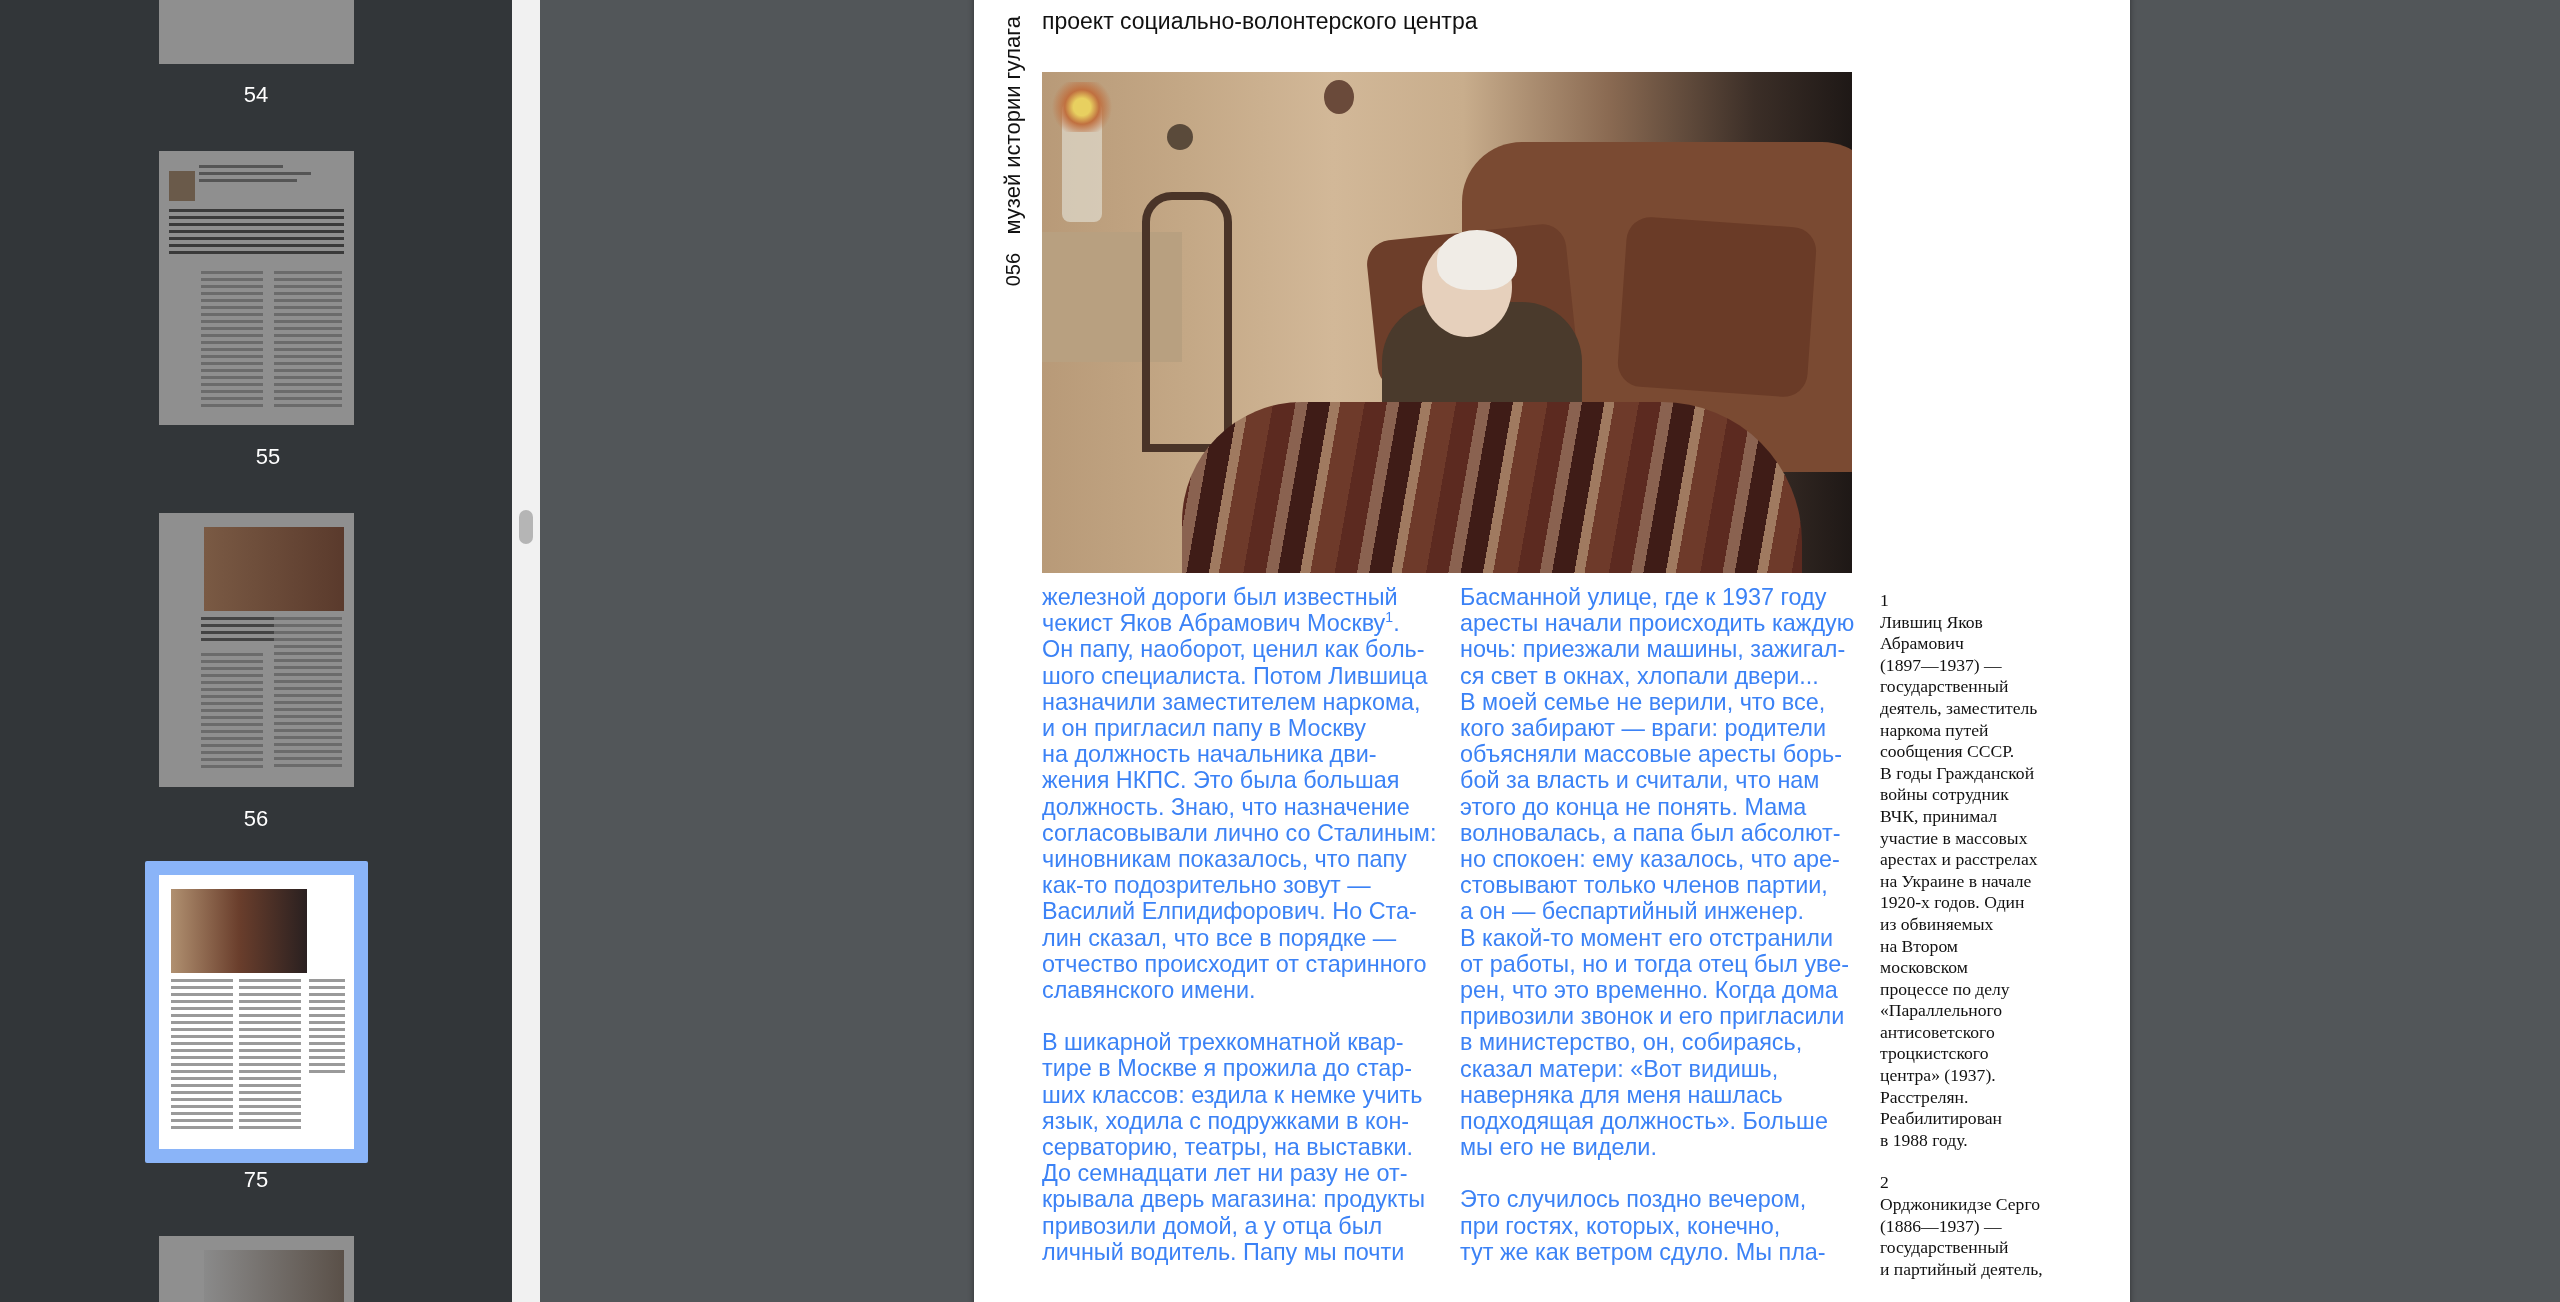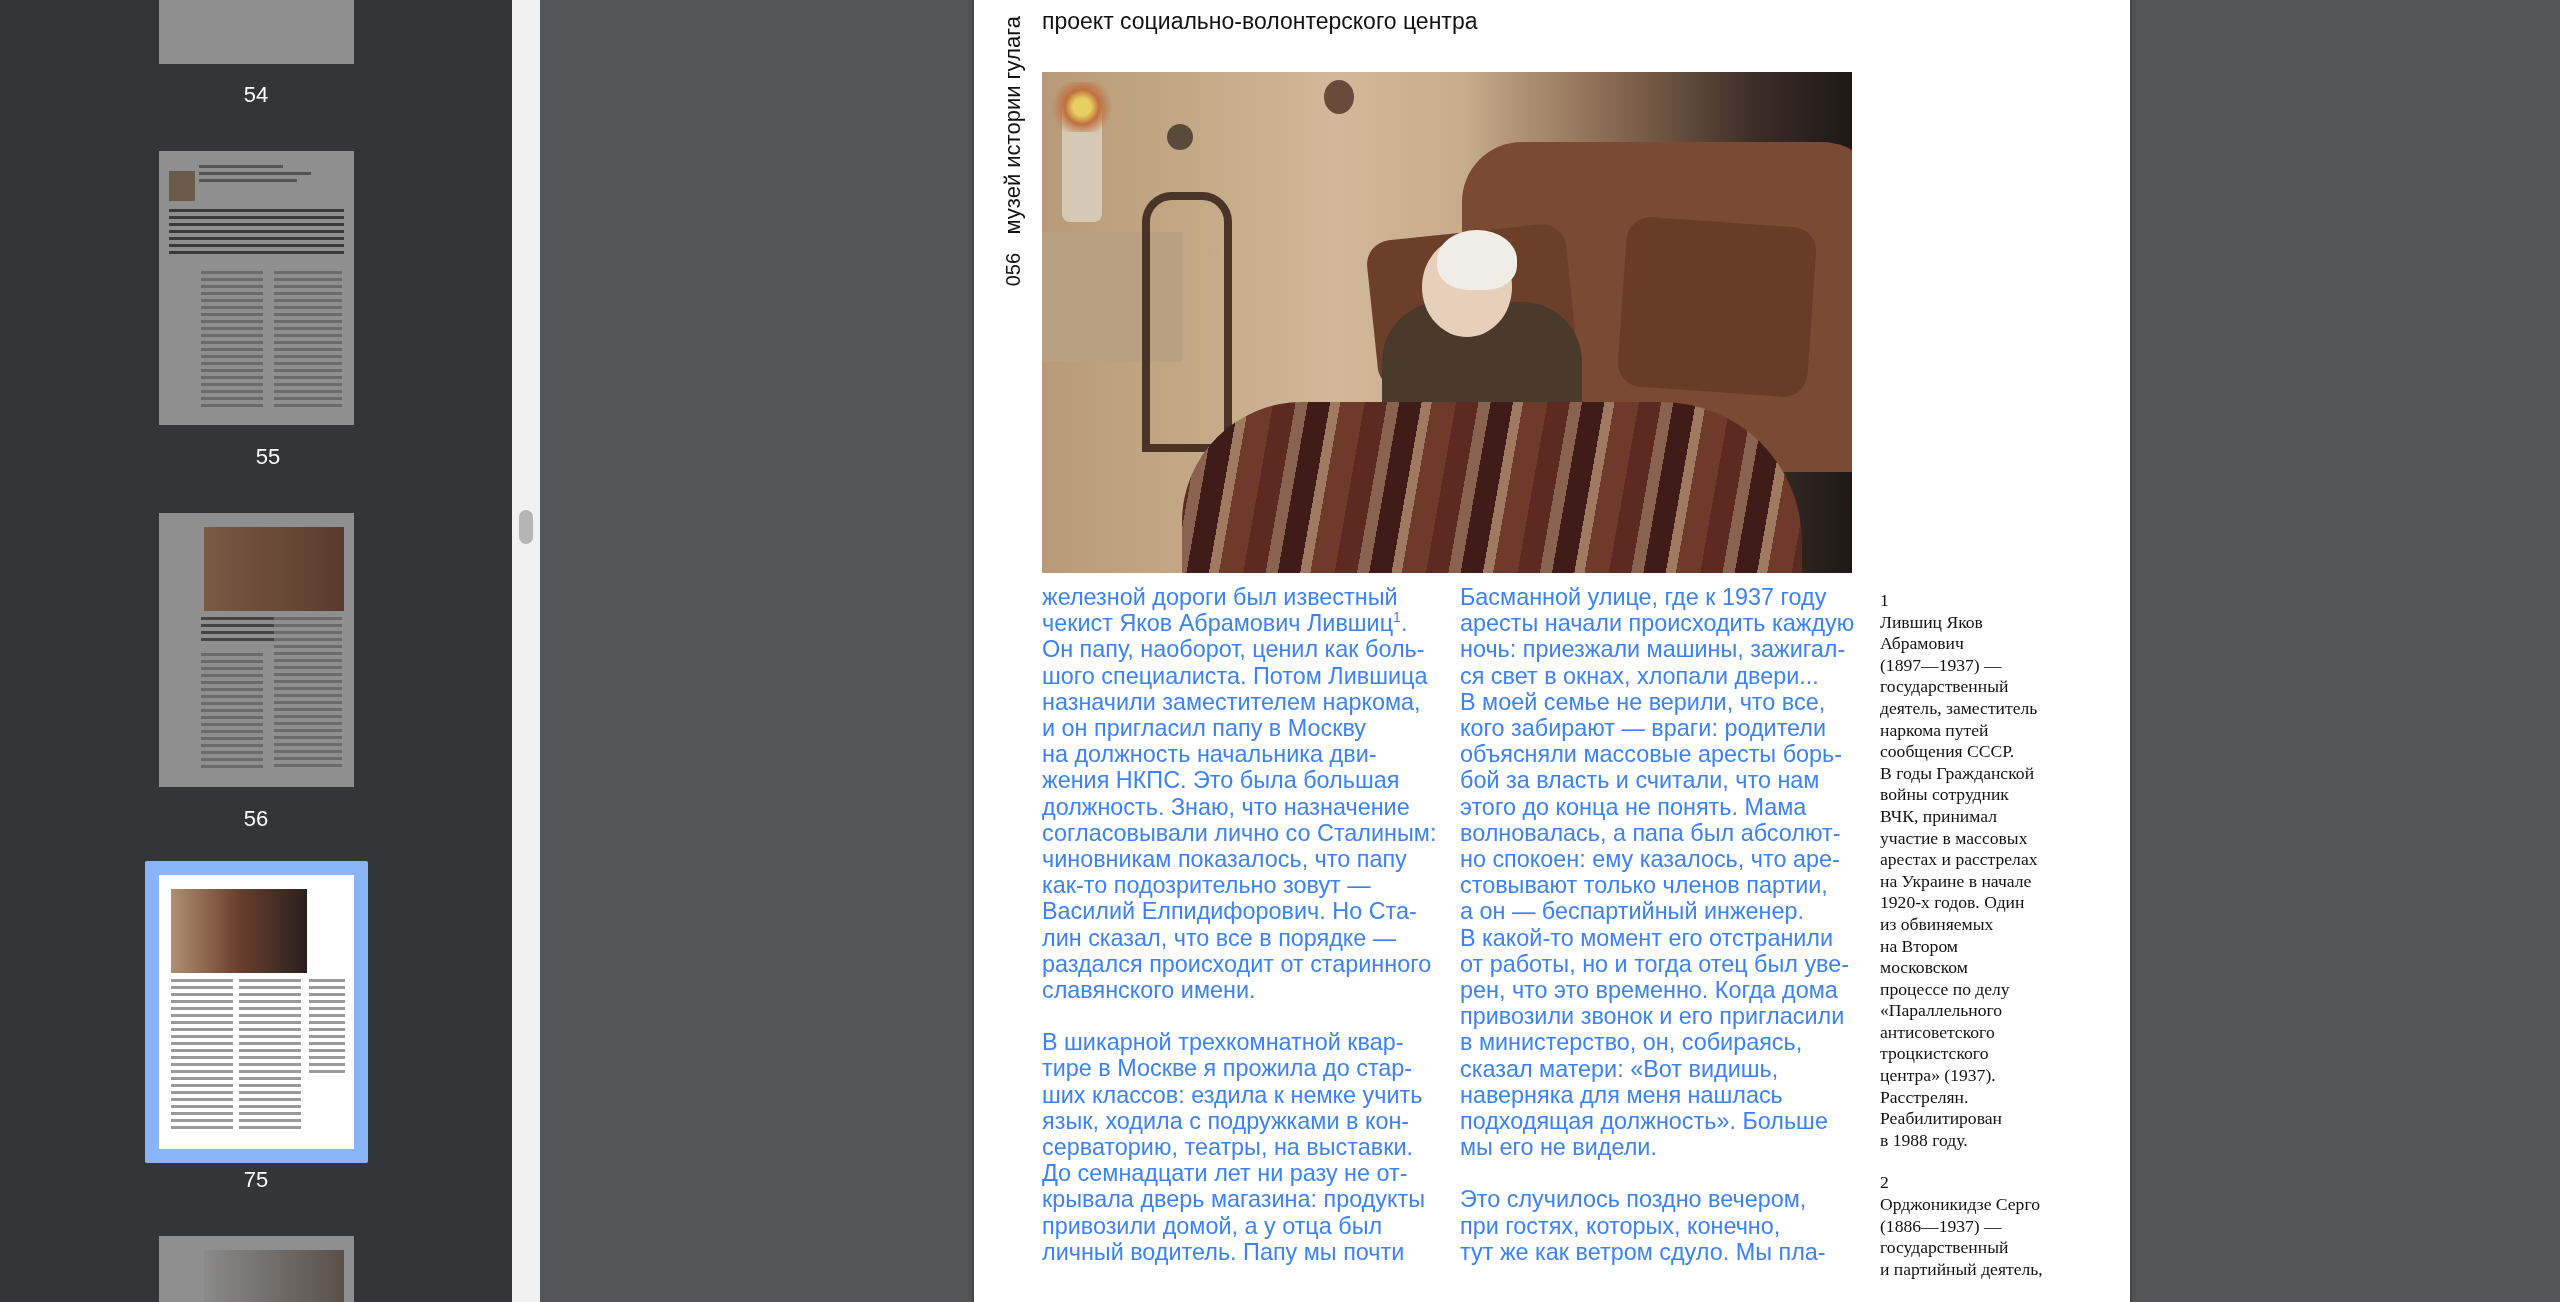--- a/index.html
+++ b/index.html
@@ -336,34 +336,34 @@
       <div class="cushion1"></div>
       <div class="cushion2"></div>
       <div class="person-body"></div>
       <div class="head"></div>
       <div class="hair"></div>
       <div class="blanket"></div>
     </div>
 
     <div class="col col1">
       <p>железной дороги был известный</p>
-      <p><span>чекист Яков Абрамович Лившиц</span><sup>1</sup><span>.</span></p>
+      <p><span>чекист Яков Абрамович Москву</span><sup>1</sup><span>.</span></p>
       <p>Он папу, наоборот, ценил как боль-</p>
       <p>шого специалиста. Потом Лившица</p>
       <p>назначили заместителем наркома,</p>
       <p>и он пригласил папу в Москву</p>
       <p>на должность начальника дви-</p>
       <p>жения НКПС. Это была большая</p>
       <p>должность. Знаю, что назначение</p>
       <p>согласовывали лично со Сталиным:</p>
       <p>чиновникам показалось, что папу</p>
       <p>как-то подозрительно зовут —</p>
       <p>Василий Елпидифорович. Но Ста-</p>
       <p>лин сказал, что все в порядке —</p>
-      <p>раздался происходит от старинного</p>
+      <p>отчество происходит от старинного</p>
       <p>славянского имени.</p>
       <div class="gap"></div>
       <p>В шикарной трехкомнатной квар-</p>
       <p>тире в Москве я прожила до стар-</p>
       <p>ших классов: ездила к немке учить</p>
       <p>язык, ходила с подружками в кон-</p>
       <p>серваторию, театры, на выставки.</p>
       <p>До семнадцати лет ни разу не от-</p>
       <p>крывала дверь магазина: продукты</p>
       <p>привозили домой, а у отца был</p>

